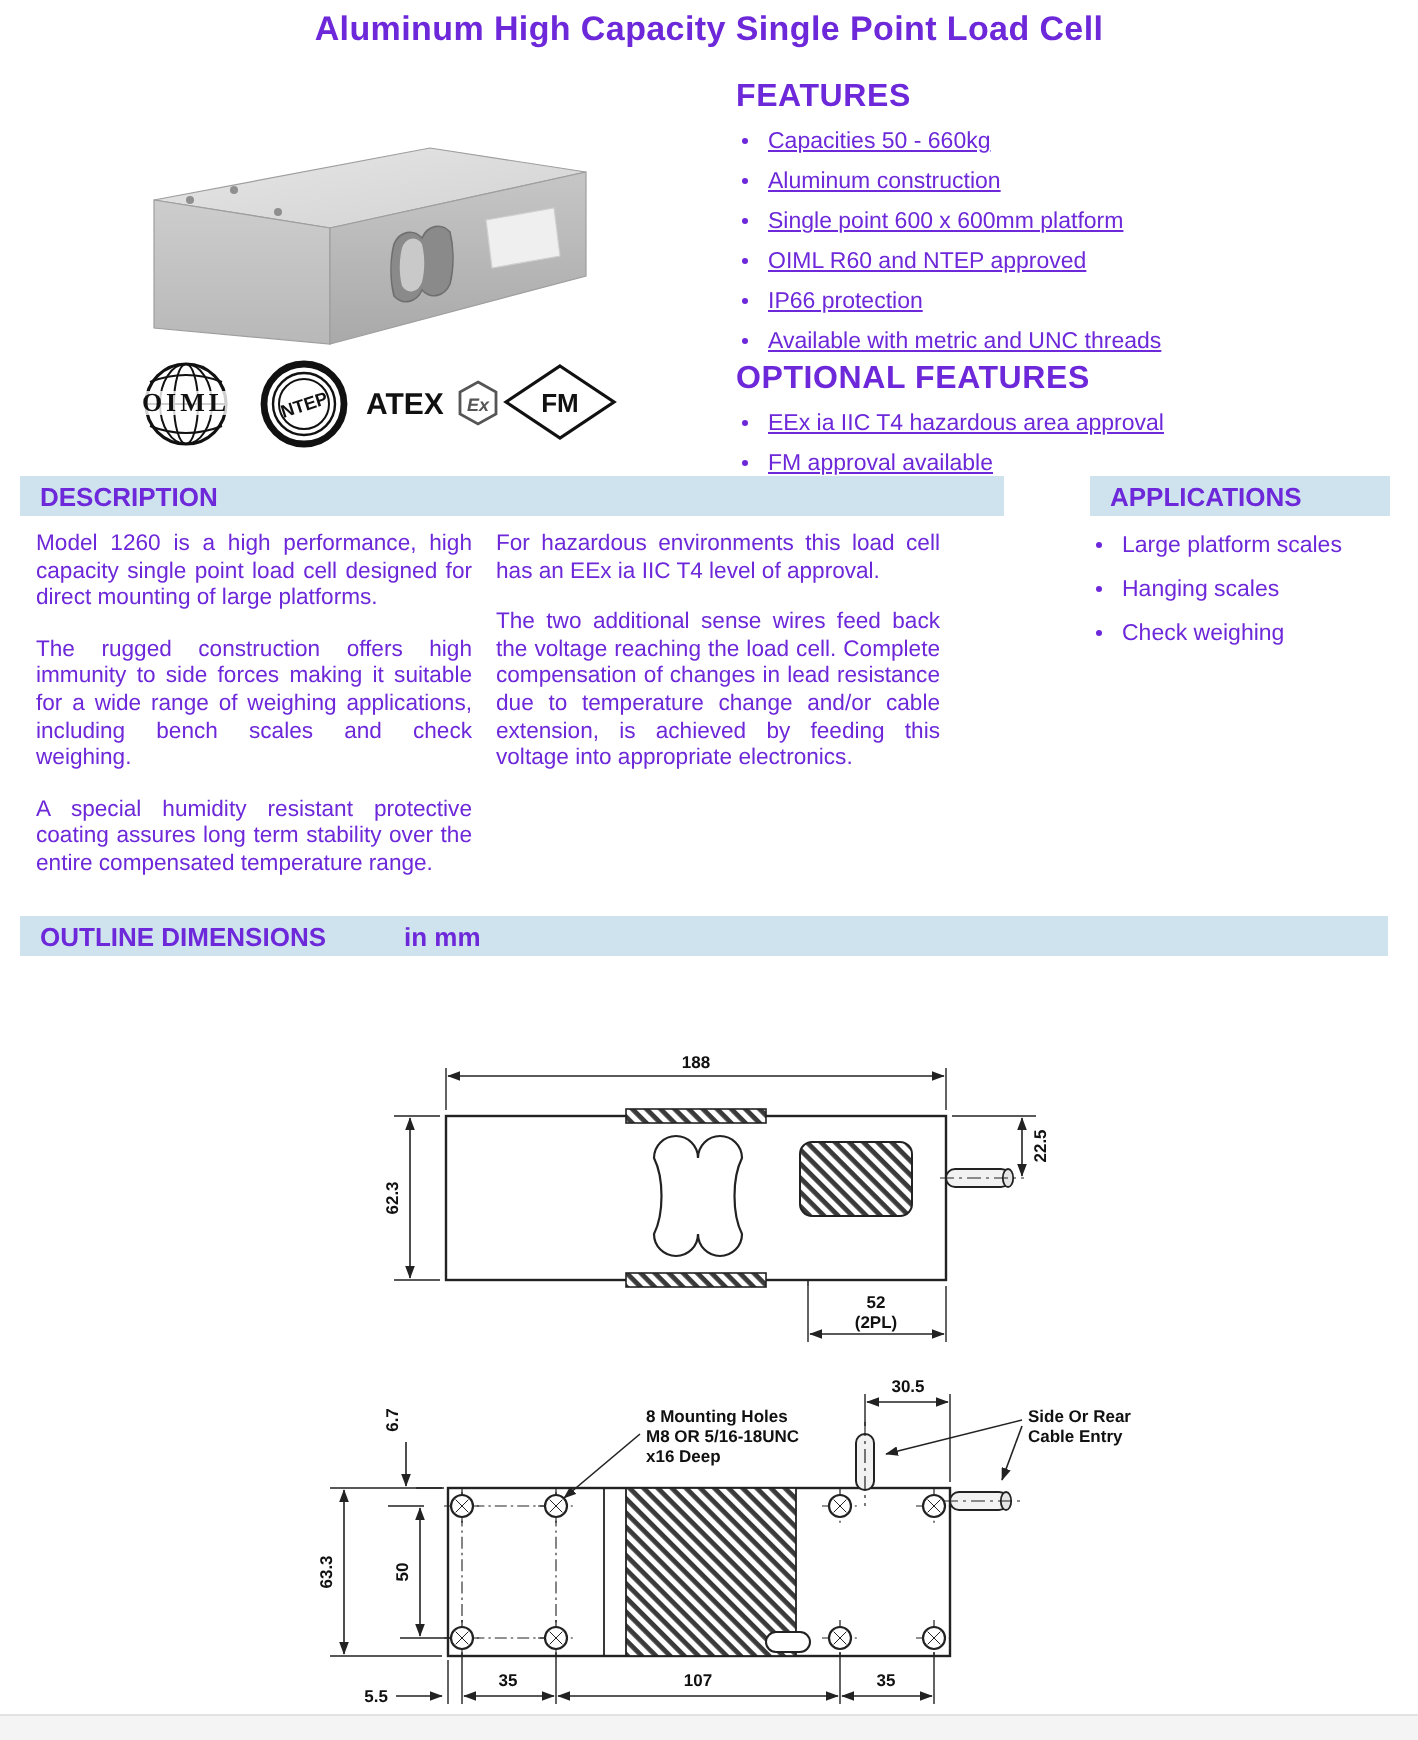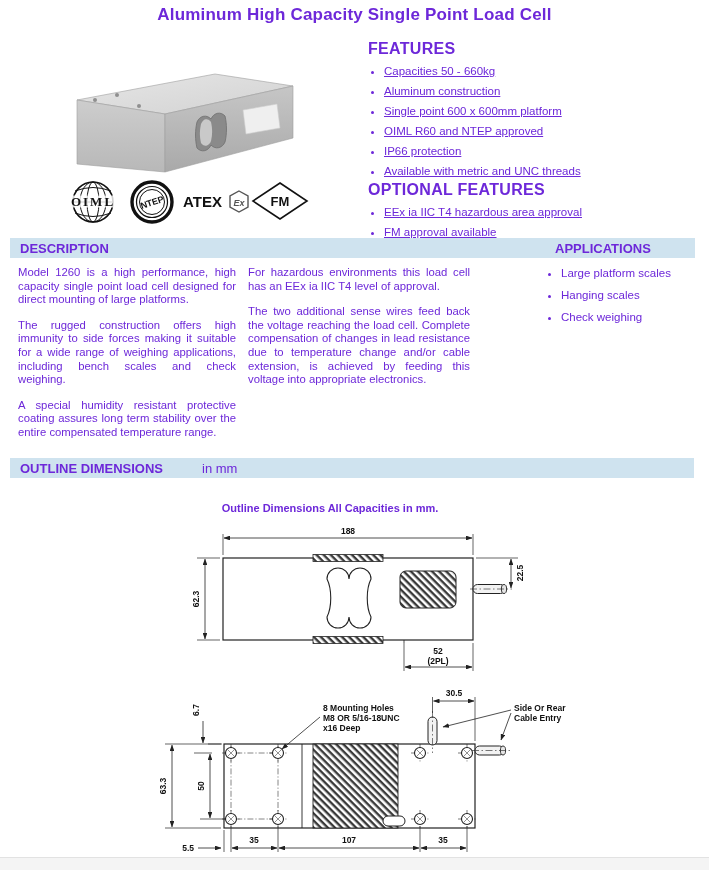--- a/index.html
+++ b/index.html
@@ -16,24 +16,24 @@
   .features { position:absolute; left:368px; top:40px; width:335px; }
   .feat-head { font-size:16px; font-weight:bold; margin:0 0 3px 0; letter-spacing:.3px; }
   .feat-head.opt { margin-top:0; }
   .features ul { margin:0; padding:0 0 0 16px; list-style:disc; }
   .features li { font-size:11.5px; line-height:20px;text-decoration:underline; }
   
   .section-bar {
     position:absolute; height:20px; background:#cfe3ef; display:flex; align-items:center;
     padding-left:10px; font-weight:bold; font-size:13px; box-sizing:border-box;
   }
-  #desc-bar { left:10px; top:238px; width:584px; }
+  #desc-bar { left:10px; top:238px; width:492px; }
   #apps-bar { left:545px; top:238px; width:150px; }
   #outline-bar { left:10px; top:458px; width:684px; }
-  #outline-bar .unit { font-weight:normal; margin-left:5px;padding-left:34px; }
+  #outline-bar .unit { font-weight:bold; margin-left:5px;padding-left:34px; }
   
   .desc-col { position:absolute; top:266px; font-size:11.3px; line-height:13.6px; text-align:justify; }
   #desc-col1 { left:18px; width:218px; }
   #desc-col2 { left:248px; width:222px; }
   .desc-col p { margin:0 0 12px 0; }
   
   .apps { position:absolute; left:545px; top:262px; width:160px; }
   .apps ul { margin:0; padding:0 0 0 16px; list-style:disc; }
   .apps li { font-size:11.5px; line-height:22px; }
   
@@ -156,21 +156,20 @@
       <li>Large platform scales</li>
       <li>Hanging scales</li>
       <li>Check weighing</li>
     </ul>
   </div>
 
   <div id="outline-bar" class="section-bar">
     <span>OUTLINE DIMENSIONS</span>
     <span class="unit">in mm</span>
   </div>
-  <div class="caption">Outline Dimensions All Capacities in mm.</div>
 
   <svg class="diagram" width="430" height="342" viewBox="0 0 430 342">
     <defs>
       <marker id="ah" viewBox="0 0 8 6" refX="7.5" refY="3" markerWidth="8" markerHeight="6" orient="auto-start-reverse">
         <path d="M0,0 L8,3 L0,6 Z" fill="#222"></path>
       </marker>
       <pattern id="hatch" patternUnits="userSpaceOnUse" width="5" height="5" patternTransform="rotate(45)">
         <rect width="5" height="5" fill="#fff"></rect>
         <rect width="5" height="2.4" fill="#3a3a3a"></rect>
       </pattern>

